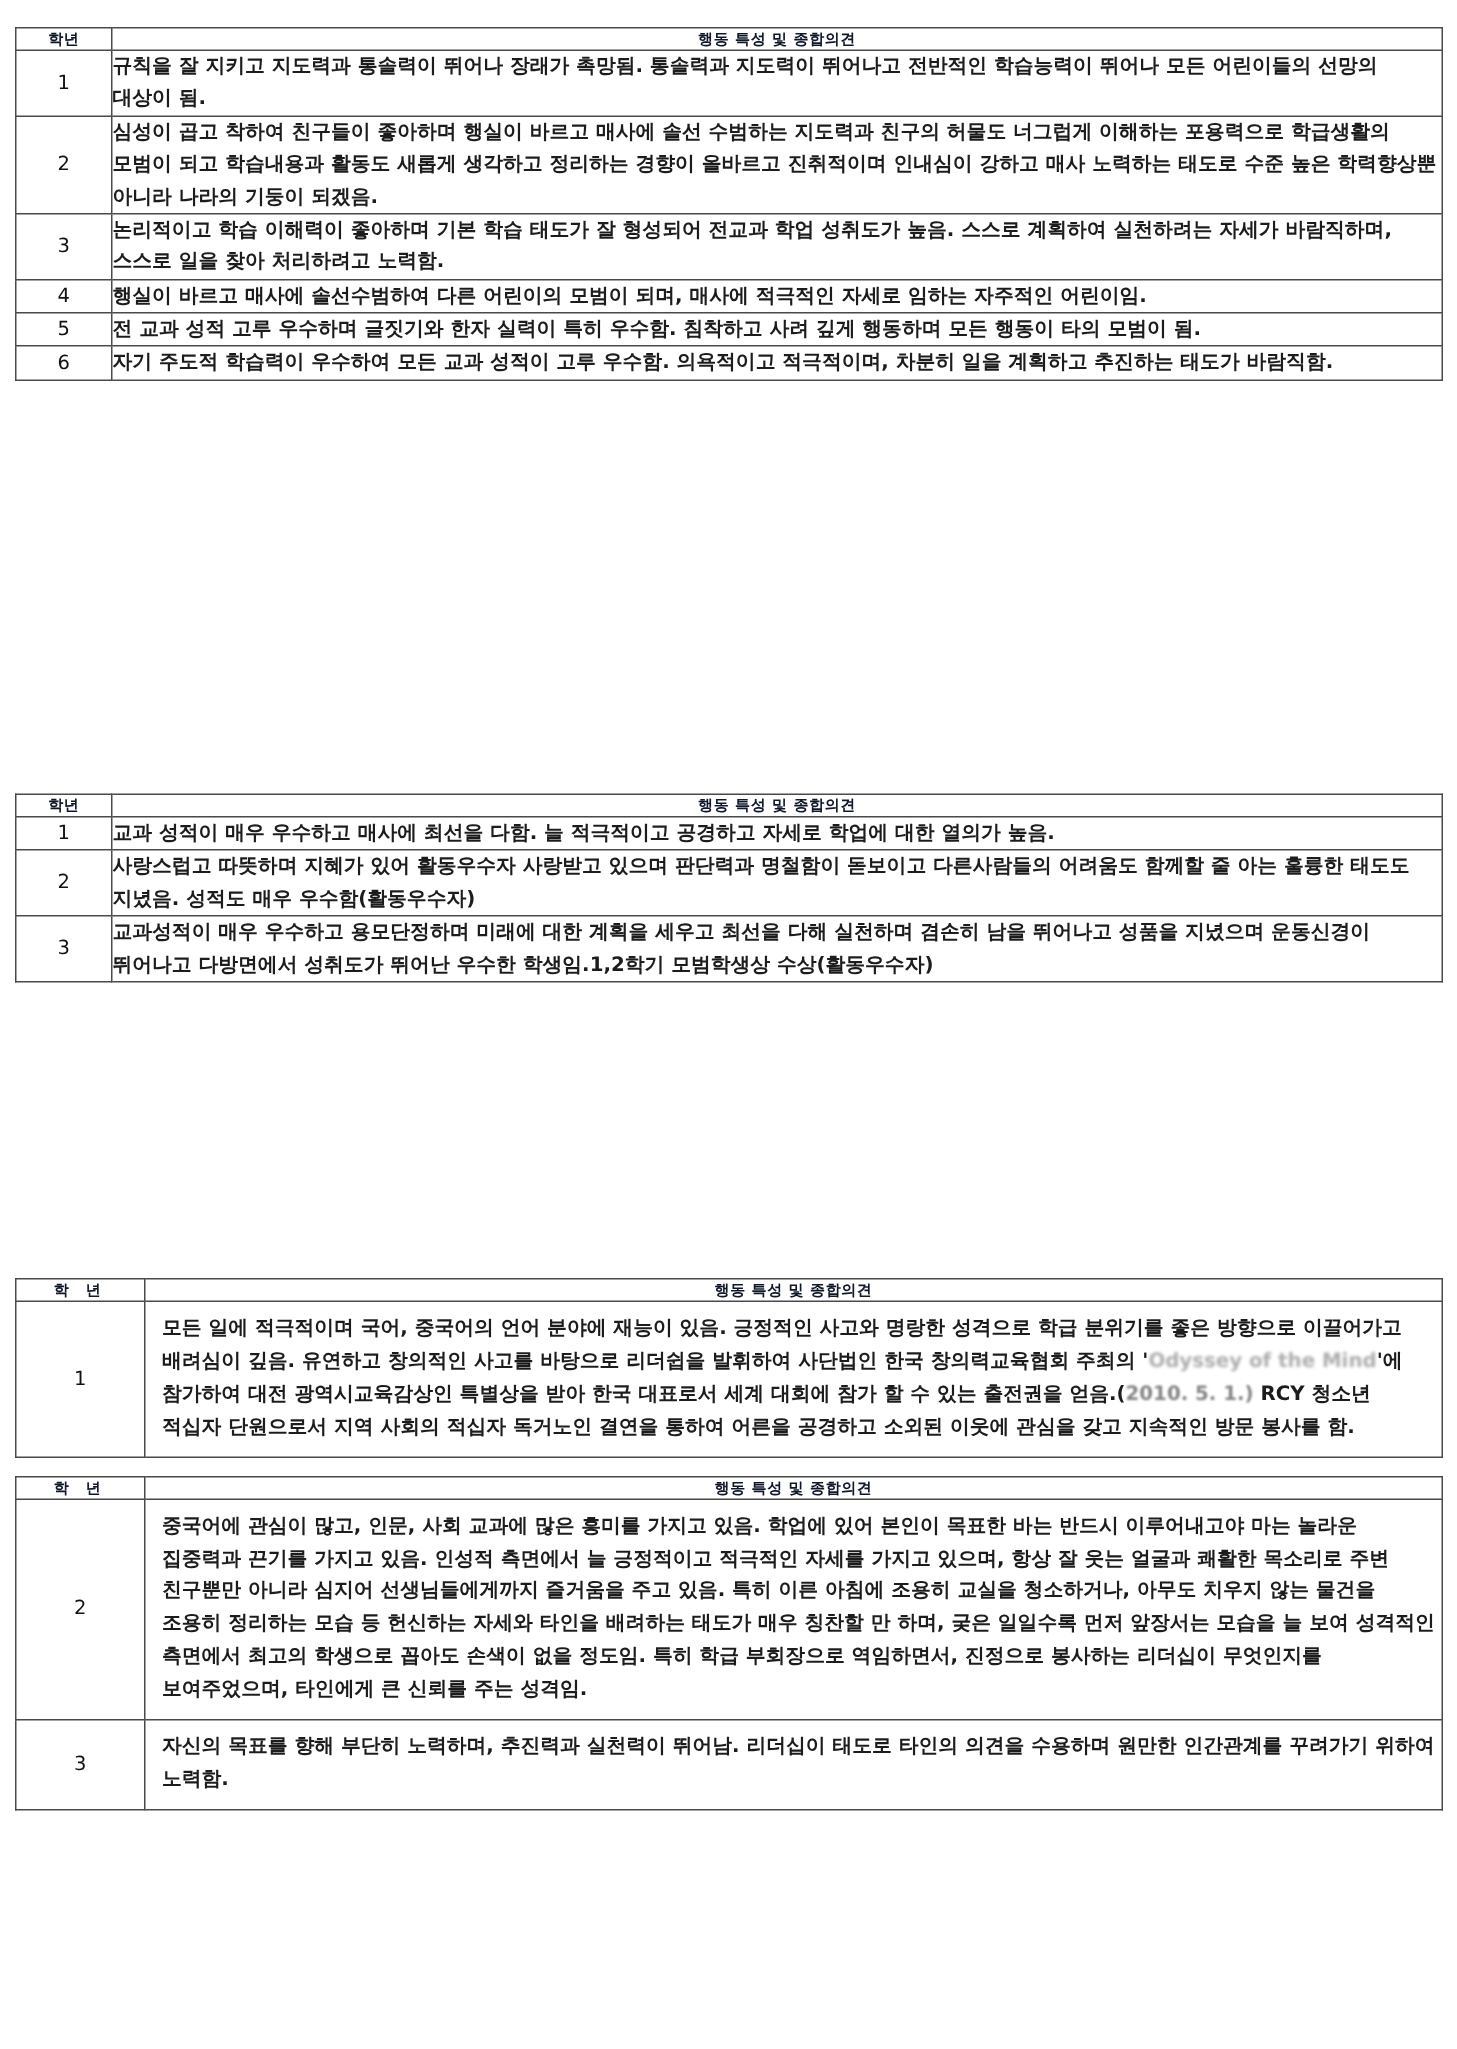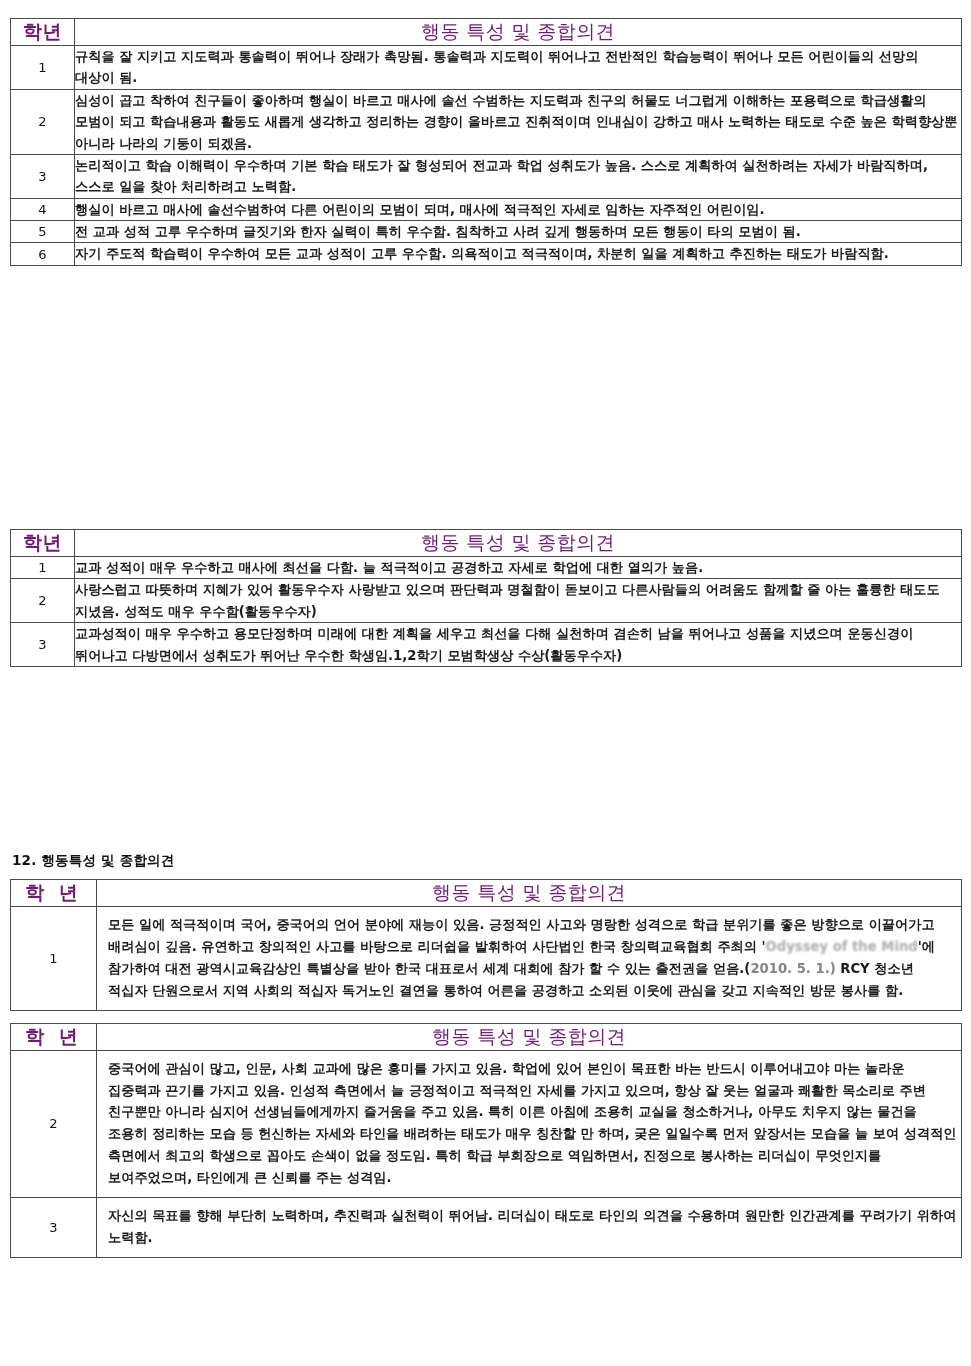--- a/index.html
+++ b/index.html
@@ -36,26 +36,26 @@
     padding: 0;
     vertical-align: middle;
     background: #fff;
   }
   .col-grade { width: 64px; }
 
   .hdr-grade,
   .hdr-main {
     text-align: center;
     font-weight: 700;
-    font-size: 19px;
+    font-size: 10px;
     letter-spacing: 0.4px;
     padding: 7px 0 8px 0;
-    color: #701a75;
-  }
-  .hdr-main { font-weight: 400; }
+    color: #0f172a;
+  }
+  .hdr-main { font-weight: 700; }
 
   .grade-cell {
     text-align: center;
     font-size: 13px;
     color: #111;
     font-weight: 400;
   }
   .body-cell {
     padding: 6px 9px 7px 9px;
     font-size: 13.2px;
@@ -121,21 +121,21 @@
         <tr>
           <td class="grade-cell">1</td>
           <td class="body-cell">규칙을 잘 지키고 지도력과 통솔력이 뛰어나 장래가 촉망됨. 통솔력과 지도력이 뛰어나고 전반적인 학습능력이 뛰어나 모든 어린이들의 선망의 대상이 됨.</td>
         </tr>
         <tr>
           <td class="grade-cell">2</td>
           <td class="body-cell">심성이 곱고 착하여 친구들이 좋아하며 행실이 바르고 매사에 솔선 수범하는 지도력과 친구의 허물도 너그럽게 이해하는 포용력으로 학급생활의 모범이 되고 학습내용과 활동도 새롭게 생각하고 정리하는 경향이 올바르고 진취적이며 인내심이 강하고 매사 노력하는 태도로 수준 높은 학력향상뿐 아니라 나라의 기둥이 되겠음.</td>
         </tr>
         <tr>
           <td class="grade-cell">3</td>
-          <td class="body-cell">논리적이고 학습 이해력이 우수하며 기본 학습 태도가 잘 형성되어 전교과 학업 성취도가 높음. 스스로 계획하여 실천하려는 자세가 바람직하며, 스스로 일을 찾아 처리하려고 노력함.</td>
+          <td class="body-cell">논리적이고 학습 이해력이 좋아하며 기본 학습 태도가 잘 형성되어 전교과 학업 성취도가 높음. 스스로 계획하여 실천하려는 자세가 바람직하며, 스스로 일을 찾아 처리하려고 노력함.</td>
         </tr>
         <tr>
           <td class="grade-cell">4</td>
           <td class="body-cell">행실이 바르고 매사에 솔선수범하여 다른 어린이의 모범이 되며, 매사에 적극적인 자세로 임하는 자주적인 어린이임.</td>
         </tr>
         <tr>
           <td class="grade-cell">5</td>
           <td class="body-cell">전 교과 성적 고루 우수하며 글짓기와 한자 실력이 특히 우수함. 침착하고 사려 깊게 행동하며 모든 행동이 타의 모범이 됨.</td>
         </tr>
         <tr>
@@ -170,21 +170,20 @@
         <tr>
           <td class="grade-cell">3</td>
           <td class="body-cell">교과성적이 매우 우수하고 용모단정하며 미래에 대한 계획을 세우고 최선을 다해 실천하며 겸손히 남을 뛰어나고 성품을 지녔으며 운동신경이 뛰어나고 다방면에서 성취도가 뛰어난 우수한 학생임.1,2학기 모범학생상 수상(활동우수자)</td>
         </tr>
       </tbody>
     </table>
   </div>
 
   <div class="block-3">
 
-    <div class="section-title">12. 행동특성 및 종합의견</div>
 
     <table class="doc-table t3">
       <colgroup>
           <col class="col-grade">
           <col>
         </colgroup>
       <thead>
         <tr>
           <th class="hdr-grade">학 년</th>
           <th class="hdr-main">행동 특성 및 종합의견</th>

